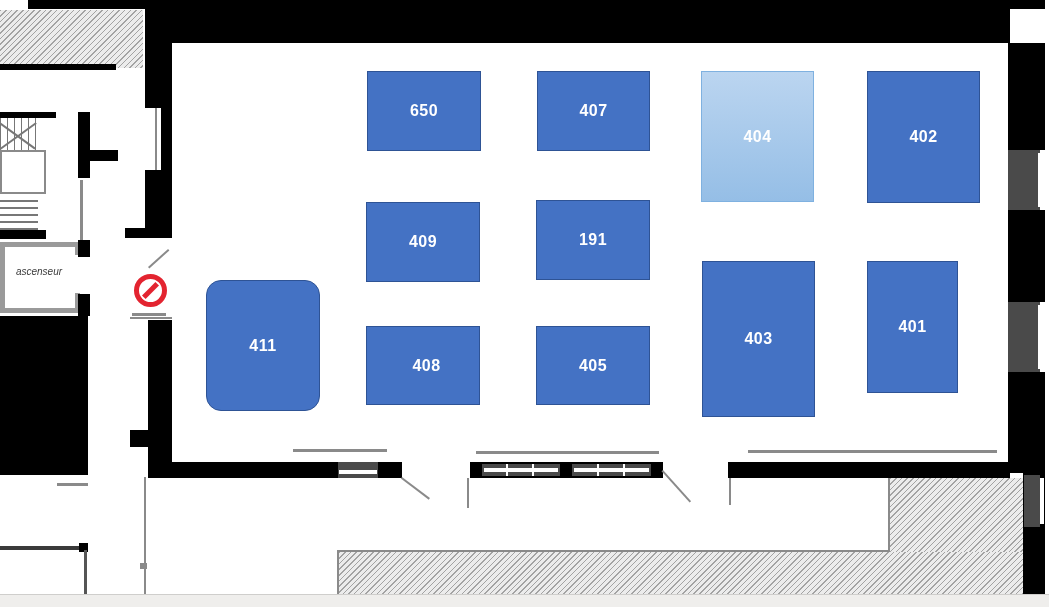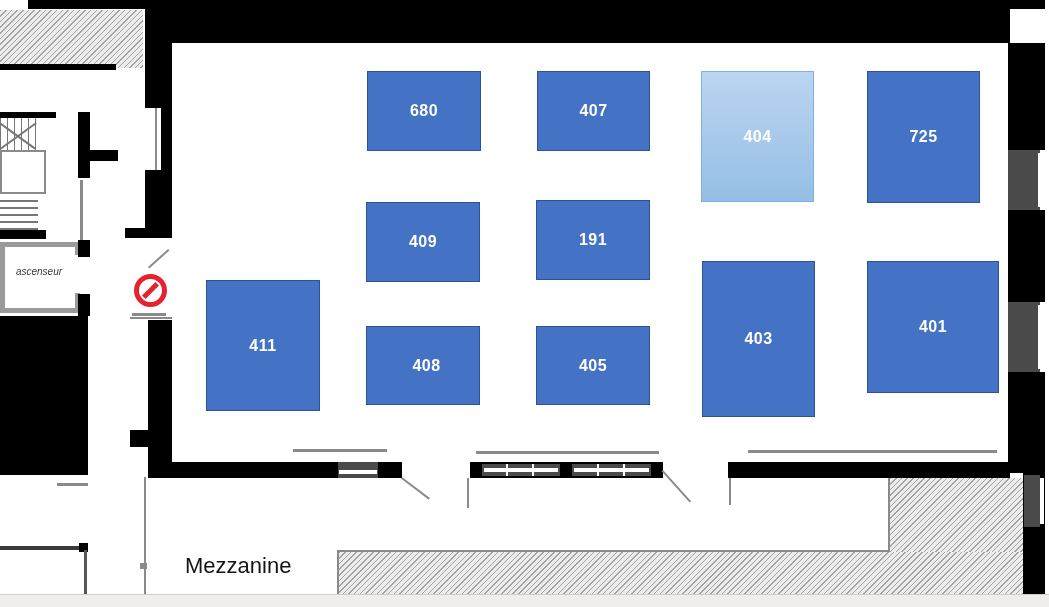--- a/index.html
+++ b/index.html
@@ -132,48 +132,47 @@
   <div class="grayline" style="left:57px;top:483px;width:31px;height:3px;"></div>
   <div class="abs" style="left:0;top:546px;width:86px;height:4px;background:#3a3a3a;"></div>
   <div class="wall" style="left:79px;top:543px;width:9px;height:9px;"></div>
   <div class="abs" style="left:84px;top:550px;width:3px;height:45px;background:#555;"></div>
   <div class="grayline" style="left:144px;top:477px;width:2px;height:118px;"></div>
   <div class="grayline" style="left:140px;top:563px;width:7px;height:6px;"></div>
 
   <div class="hatch" style="left:337px;top:550px;width:686px;height:45px;border-top:2px solid #8a8a8a;border-left:2px solid #8a8a8a;box-sizing:border-box;"></div>
   <div class="hatch" style="left:888px;top:478px;width:135px;height:74px;border-left:2px solid #8a8a8a;box-sizing:border-box;"></div>
 
-  <div class="mezz-label">Mezzanine</div>
 
   <div id="rooms">
       <div class="room" style="left: 367px; top: 71px; width: 114px; height: 80px;">
-        <span>680</span>
+        <span>650</span>
       </div>
       <div class="room" style="left: 537px; top: 71px; width: 113px; height: 80px;">
         <span>407</span>
       </div>
       <div class="room room--highlight" style="left: 701px; top: 71px; width: 113px; height: 131px;">
         <span>404</span>
       </div>
       <div class="room" style="left: 867px; top: 71px; width: 113px; height: 132px;">
-        <span>725</span>
+        <span>402</span>
       </div>
       <div class="room" style="left: 366px; top: 202px; width: 114px; height: 80px;">
         <span>409</span>
       </div>
       <div class="room" style="left: 536px; top: 200px; width: 114px; height: 80px;">
         <span>191</span>
       </div>
-      <div class="room" style="left: 206px; top: 280px; width: 114px; height: 131px;">
+      <div class="room" style="left: 206px; top: 280px; width: 114px; height: 131px; border-radius: 15px;">
         <span>411</span>
       </div>
       <div class="room" style="left: 702px; top: 261px; width: 113px; height: 156px;">
         <span>403</span>
       </div>
-      <div class="room" style="left: 867px; top: 261px; width: 132px; height: 132px;">
+      <div class="room" style="left: 867px; top: 261px; width: 91px; height: 132px;">
         <span>401</span>
       </div>
       <div class="room" style="left: 366px; top: 326px; width: 114px; height: 79px; padding-left: 7px;">
         <span>408</span>
       </div>
       <div class="room" style="left: 536px; top: 326px; width: 114px; height: 79px;">
         <span>405</span>
       </div>
     </div>
 

